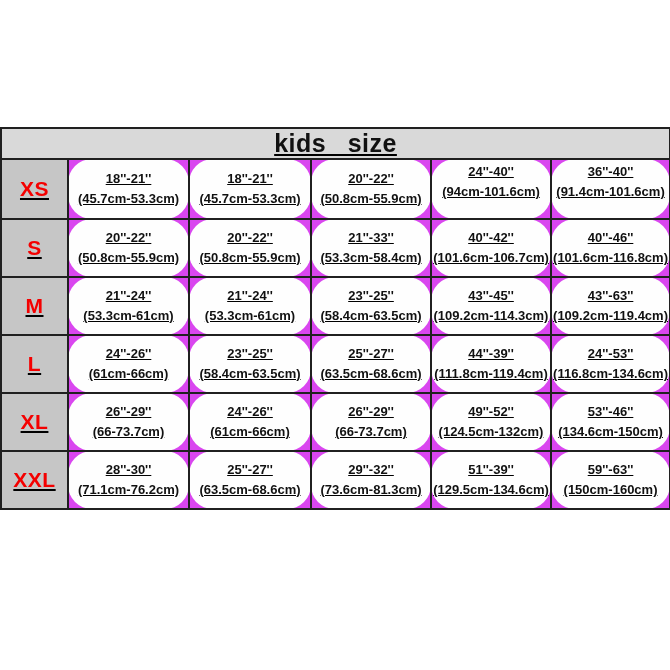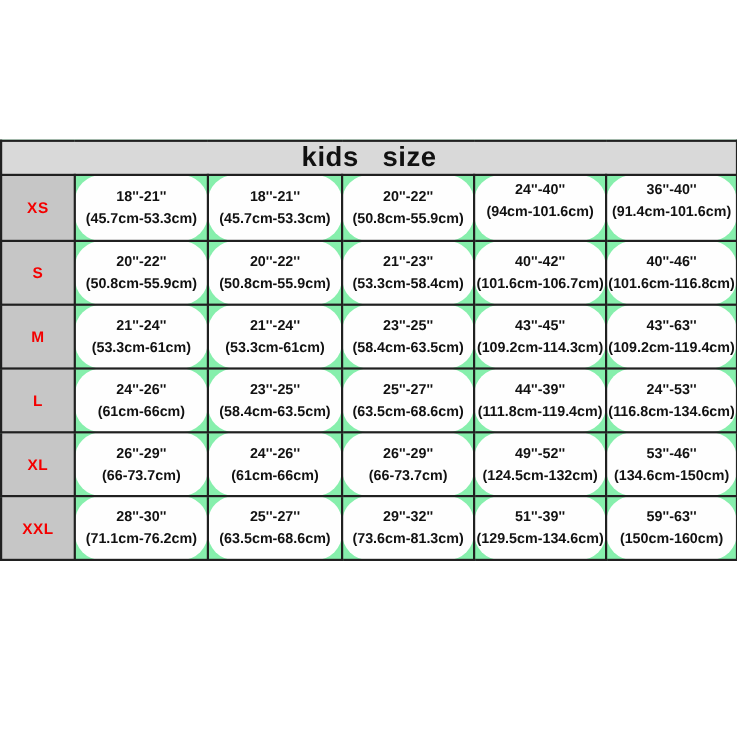--- a/index.html
+++ b/index.html
@@ -17,21 +17,22 @@
   .table-wrap {
     position: absolute;
     top: 127px;
     left: 0;
     width: 670px;
   }
   table.size-chart {
     border-collapse: collapse;
     table-layout: fixed;
     width: 669px;
-    background: #86efac;
+    background: #d946ef;
+    text-decoration: underline;
   }
   table.size-chart td, table.size-chart th {
     border: 2px solid #202020;
     padding: 0;
     text-align: center;
     vertical-align: middle;
     overflow: visible;
   }
   td.title-cell {
     height: 29px;
@@ -52,21 +53,21 @@
   tr.header-row th.size-head {
     color: #111111;
   }
   tbody td {
     height: 56px;
     background: #fefefe;
   }
   tbody td.size-cell {
     background: #c6c6c6;
     color: #f40000;
-    font-size: 14px;
+    font-size: 21px;
     font-weight: bold;
     letter-spacing: 0.5px;
   }
   tbody td.data-cell {
     color: #111111;
     font-size: 13px;
     font-weight: bold;
     line-height: 20px;
     border-radius: 24px;
   }
@@ -126,21 +127,21 @@
           <td class="size-cell">S</td>
           <td class="data-cell">
             <div>20''-22''</div>
             <div>(50.8cm-55.9cm)</div>
           </td>
           <td class="data-cell">
             <div>20''-22''</div>
             <div>(50.8cm-55.9cm)</div>
           </td>
           <td class="data-cell">
-            <div>21''-23''</div>
+            <div>21''-33''</div>
             <div>(53.3cm-58.4cm)</div>
           </td>
           <td class="data-cell">
             <div>40''-42''</div>
             <div>(101.6cm-106.7cm)</div>
           </td>
           <td class="data-cell">
             <div>40''-46''</div>
             <div>(101.6cm-116.8cm)</div>
           </td>

